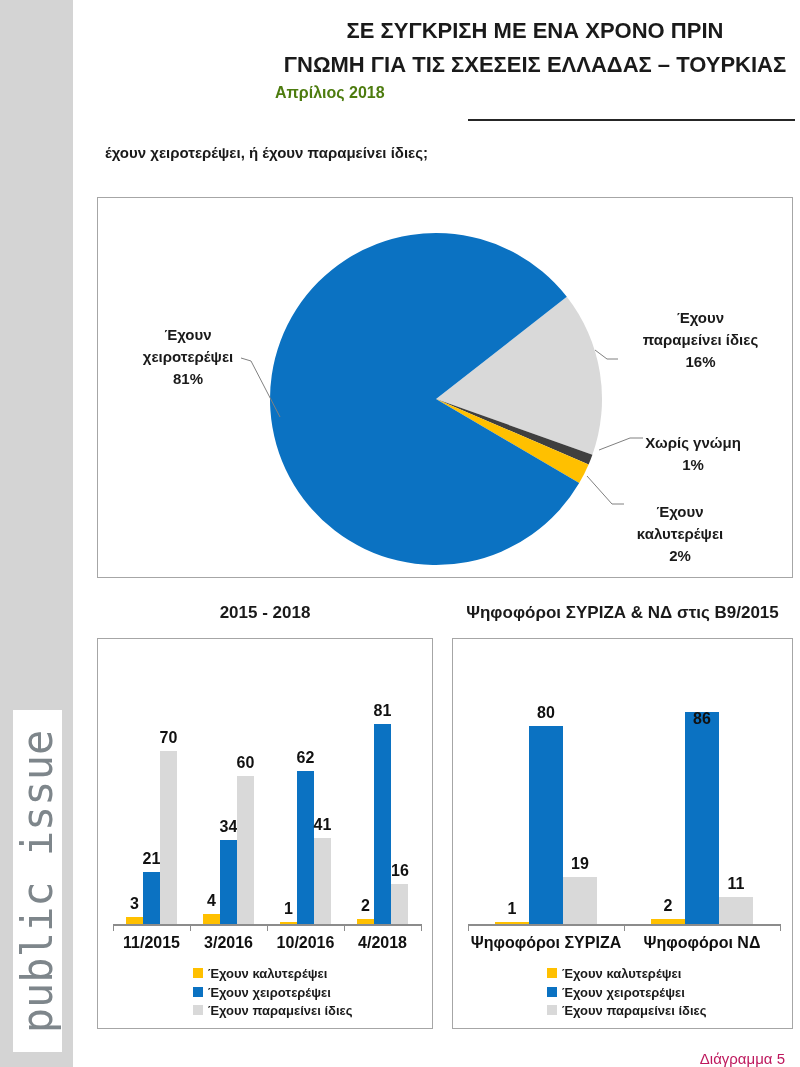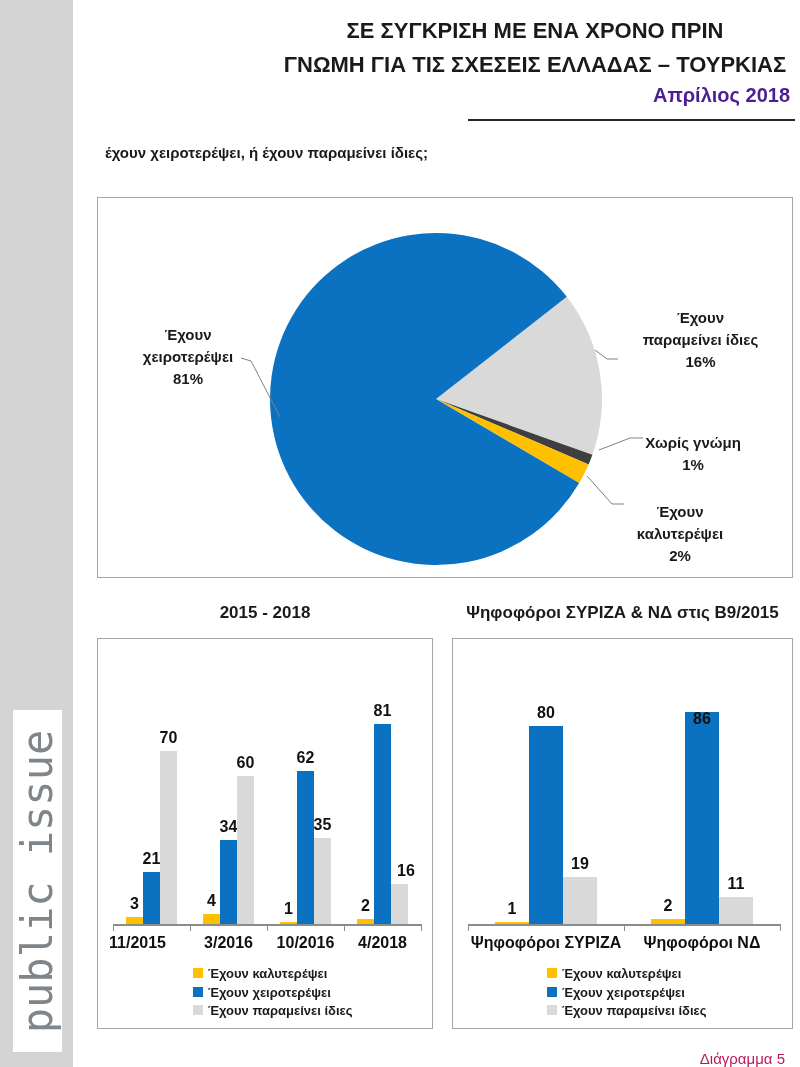--- a/index.html
+++ b/index.html
@@ -7,22 +7,22 @@
         font-family:"Liberation Sans",sans-serif;color:#1a1a1a;}
   
   #sidebar{position:absolute;left:0;top:0;width:73px;height:1067px;background:#d4d4d4;}
   #logo-box{position:absolute;left:13px;top:710px;width:49px;height:342px;background:#ffffff;
             display:flex;align-items:center;justify-content:center;}
   #logo-box span{transform:rotate(-90deg);white-space:nowrap;
             font-family:"DejaVu Sans Mono",monospace;font-size:42px;color:#7e868b;letter-spacing:0px;}
   
   #title-block{position:absolute;left:275px;top:14px;width:520px;text-align:center;
                font-weight:bold;font-size:22px;line-height:34px;color:#1a1a1a;}
-  #date-line{position:absolute;left:275px;top:84px;width:515px;text-align:right;
-             font-weight:bold;font-size:20px;color:#4c1d95;}
+  #date-line{position:absolute;left:275px;top:84px;width:515px;text-align:left;
+             font-weight:bold;font-size:16px;color:#4d7c0f;}
   #title-underline{position:absolute;left:468px;top:119px;width:327px;height:2px;background:#262626;}
   
   #question{position:absolute;left:105px;top:142px;width:690px;font-weight:bold;font-size:15px;
             line-height:22px;white-space:nowrap;}
   
   .panel{position:absolute;background:#fff;border:1px solid #a6a6a6;}
   #pie-panel{left:97px;top:197px;width:694px;height:379px;}
   #pie-panel svg{position:absolute;left:0;top:0;}
   .callout{position:absolute;text-align:center;font-weight:bold;font-size:15px;line-height:22px;color:#1a1a1a;margin-top:16px;}
   #callout-worse{left:35px;top:110px;width:110px;}
@@ -108,48 +108,48 @@
   <div id="subtitle-trend" class="subsection-title">2015 - 2018</div>
   <div id="subtitle-voters" class="subsection-title">Ψηφοφόροι ΣΥΡΙΖΑ &amp; ΝΔ στις Β9/2015</div>
 
   <div id="trend-panel" class="panel">
       <div class="axis-line" style="left: 15px; top: 285px; width: 308px;"></div>
       <div class="axis-tick" style="left: 15px; top: 285px;"></div>
       <div class="axis-tick" style="left: 92px; top: 285px;"></div>
       <div class="axis-tick" style="left: 169px; top: 285px;"></div>
       <div class="axis-tick" style="left: 246px; top: 285px;"></div>
       <div class="axis-tick" style="left: 323px; top: 285px;"></div>
-      <div class="cat-label" style="left: 1px; top: 295px; width: 77px;">11/2015</div>
+      <div class="cat-label" style="left: 15px; top: 295px; width: 77px;">11/2015</div>
       <div class="bar" style="left: 28px; width: 17px; top: 277.59px; height: 7.41px; background: rgb(255, 192, 0);"></div>
       <div class="bar-value" style="left: 16.5px; width: 40px; top: 255.59px;">3</div>
       <div class="bar" style="left: 45px; width: 17px; top: 233.13px; height: 51.87px; background: rgb(11, 114, 194);"></div>
       <div class="bar-value" style="left: 33.5px; width: 40px; top: 211.13px;">21</div>
       <div class="bar" style="left: 62px; width: 17px; top: 112.1px; height: 172.9px; background: rgb(217, 217, 217);"></div>
       <div class="bar-value" style="left: 50.5px; width: 40px; top: 90.1px;">70</div>
       <div class="cat-label" style="left: 92px; top: 295px; width: 77px;">3/2016</div>
       <div class="bar" style="left: 105px; width: 17px; top: 275.12px; height: 9.88px; background: rgb(255, 192, 0);"></div>
       <div class="bar-value" style="left: 93.5px; width: 40px; top: 253.12px;">4</div>
       <div class="bar" style="left: 122px; width: 17px; top: 201.02px; height: 83.98px; background: rgb(11, 114, 194);"></div>
       <div class="bar-value" style="left: 110.5px; width: 40px; top: 179.02px;">34</div>
       <div class="bar" style="left: 139px; width: 17px; top: 136.8px; height: 148.2px; background: rgb(217, 217, 217);"></div>
       <div class="bar-value" style="left: 127.5px; width: 40px; top: 114.8px;">60</div>
       <div class="cat-label" style="left: 169px; top: 295px; width: 77px;">10/2016</div>
       <div class="bar" style="left: 182px; width: 17px; top: 282.53px; height: 2.47px; background: rgb(255, 192, 0);"></div>
       <div class="bar-value" style="left: 170.5px; width: 40px; top: 260.53px;">1</div>
       <div class="bar" style="left: 199px; width: 17px; top: 131.86px; height: 153.14px; background: rgb(11, 114, 194);"></div>
       <div class="bar-value" style="left: 187.5px; width: 40px; top: 109.86px;">62</div>
       <div class="bar" style="left: 216px; width: 17px; top: 198.55px; height: 86.45px; background: rgb(217, 217, 217);"></div>
-      <div class="bar-value" style="left: 204.5px; width: 40px; top: 176.55px;">35</div>
+      <div class="bar-value" style="left: 204.5px; width: 40px; top: 176.55px;">41</div>
       <div class="cat-label" style="left: 246px; top: 295px; width: 77px;">4/2018</div>
       <div class="bar" style="left: 259px; width: 17px; top: 280.06px; height: 4.94px; background: rgb(255, 192, 0);"></div>
       <div class="bar-value" style="left: 247.5px; width: 40px; top: 258.06px;">2</div>
       <div class="bar" style="left: 276px; width: 17px; top: 84.93px; height: 200.07px; background: rgb(11, 114, 194);"></div>
       <div class="bar-value" style="left: 264.5px; width: 40px; top: 62.93px;">81</div>
       <div class="bar" style="left: 293px; width: 17px; top: 245.48px; height: 39.52px; background: rgb(217, 217, 217);"></div>
-      <div class="bar-value" style="left: 288px; width: 40px; top: 223.48px;">16</div>
+      <div class="bar-value" style="left: 282px; width: 40px; top: 223.48px;">16</div>
       <div class="legend-row" style="left: 95px; top: 327px;">
         <div class="legend-swatch" style="background: rgb(255, 192, 0);"></div>
         <div class="legend-text">Έχουν καλυτερέψει</div>
       </div>
       <div class="legend-row" style="left: 95px; top: 345.5px;">
         <div class="legend-swatch" style="background: rgb(11, 114, 194);"></div>
         <div class="legend-text">Έχουν χειροτερέψει</div>
       </div>
       <div class="legend-row" style="left: 95px; top: 364px;">
         <div class="legend-swatch" style="background: rgb(217, 217, 217);"></div>

